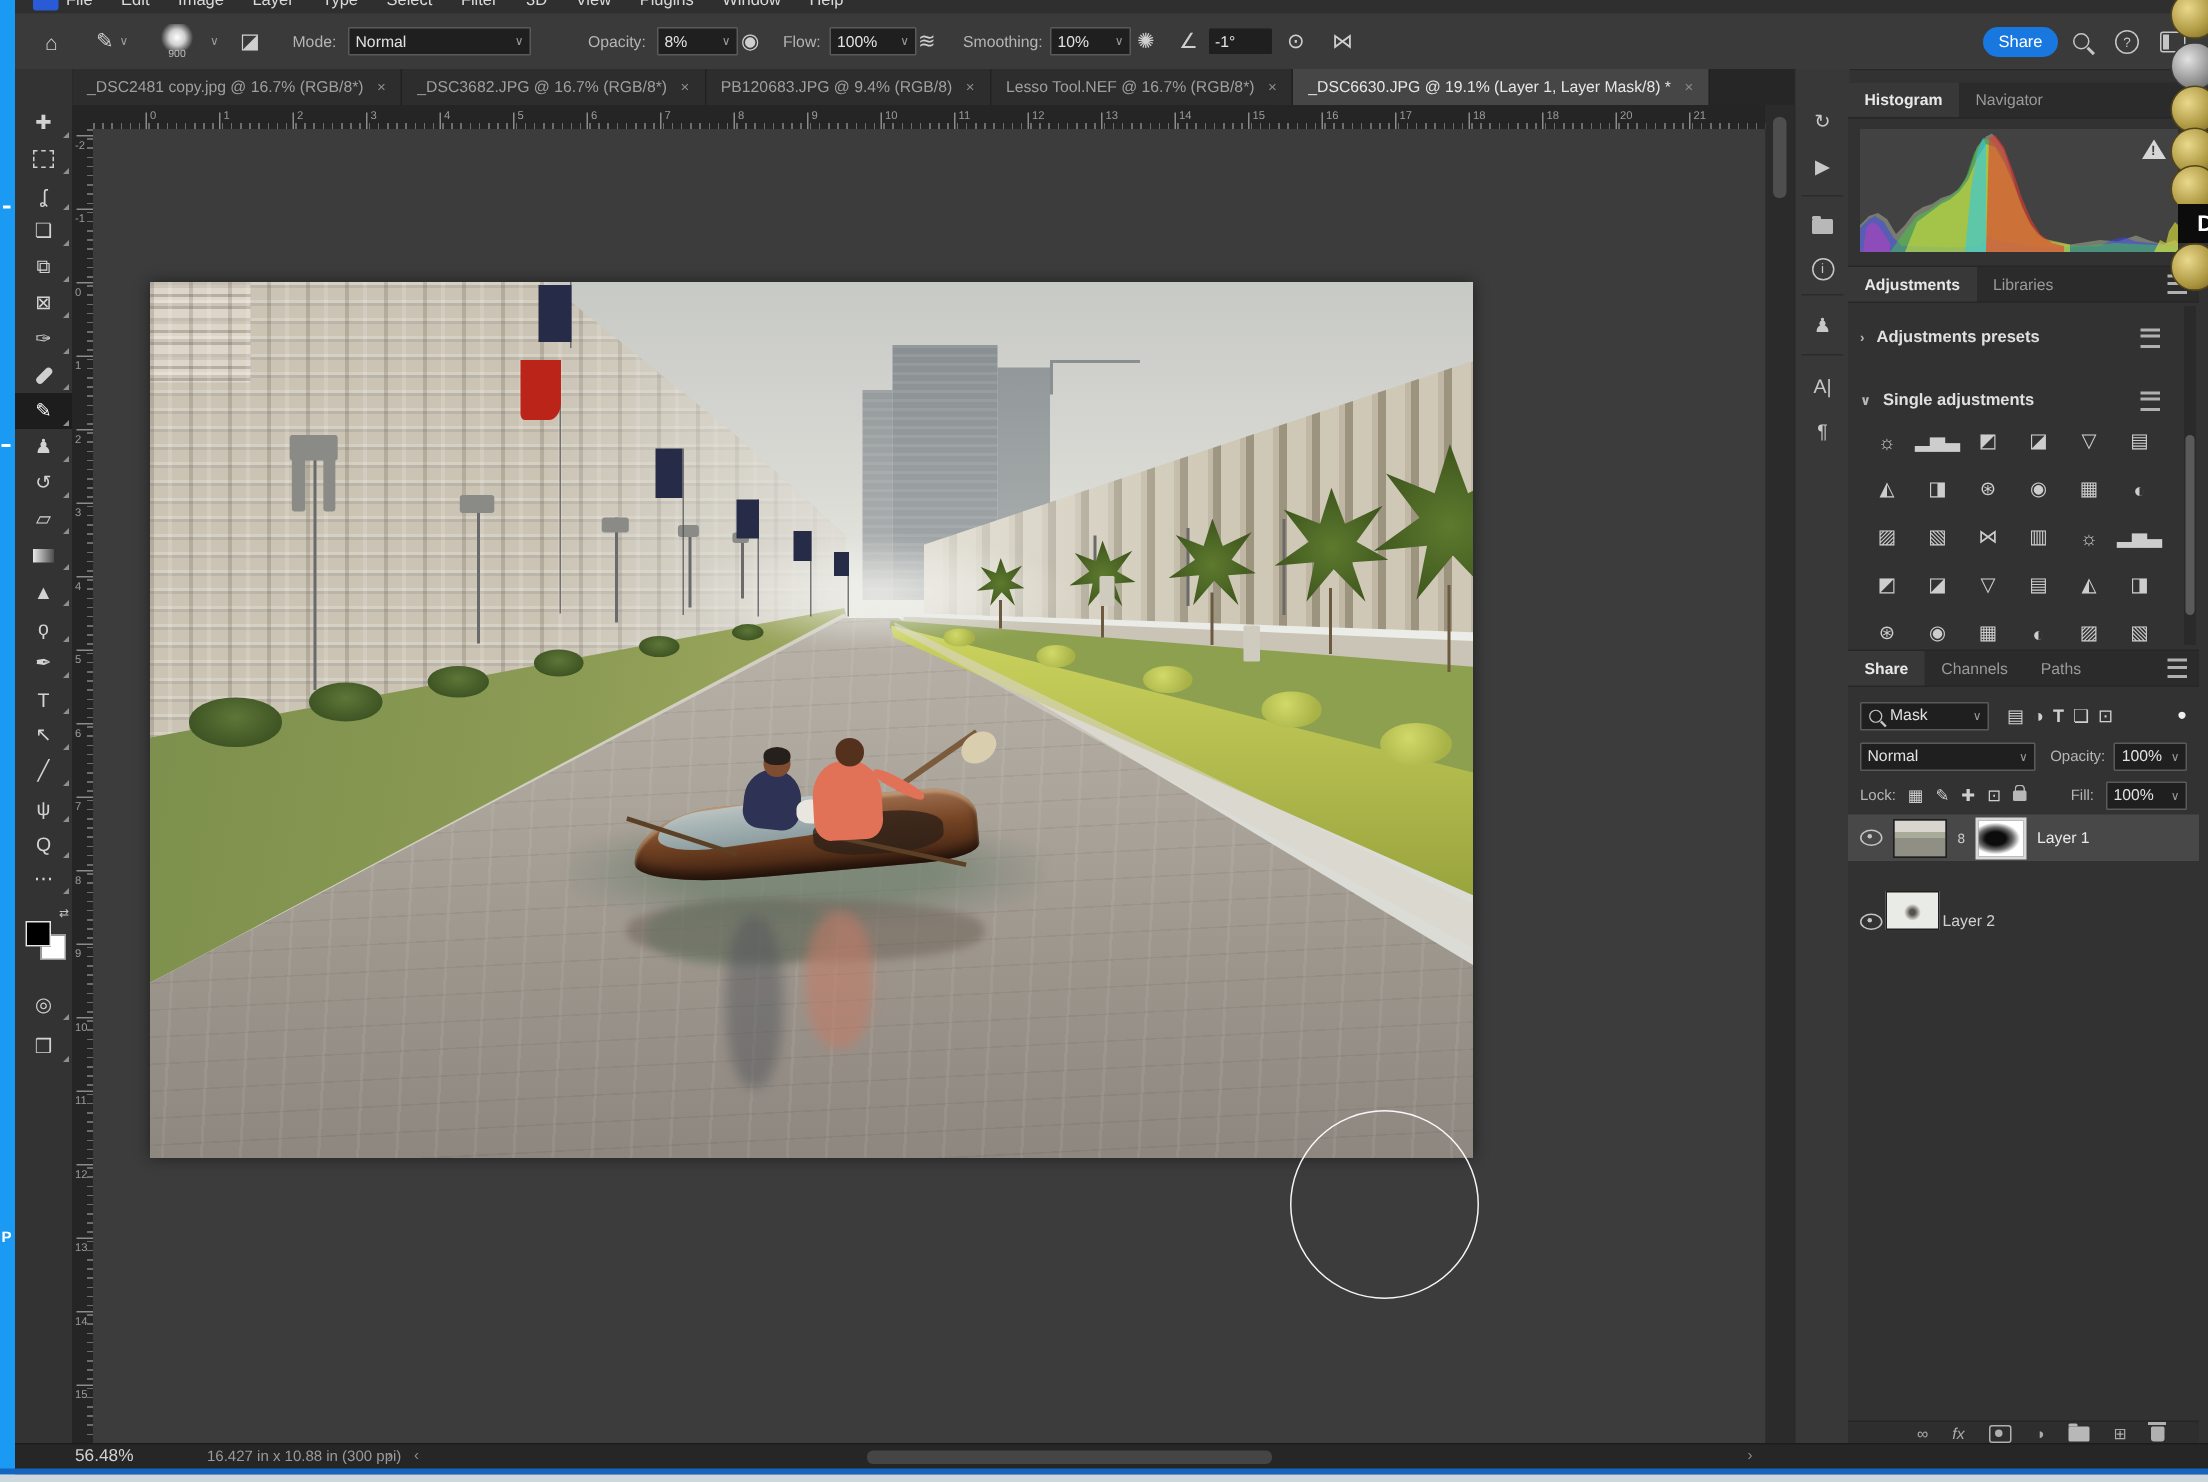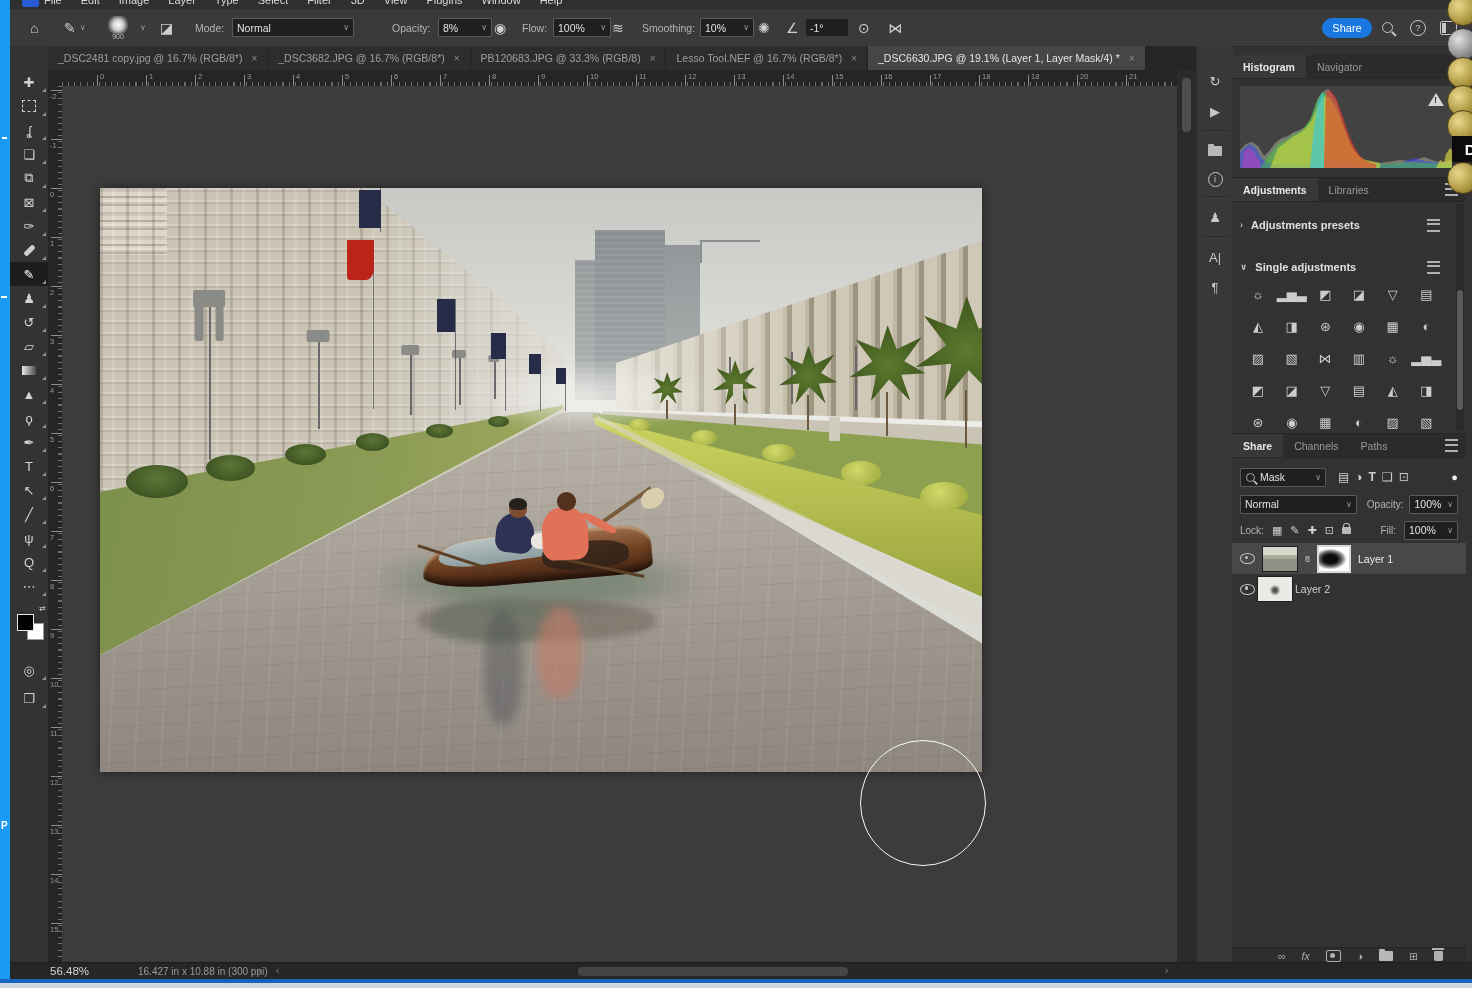--- a/index.html
+++ b/index.html
@@ -302,29 +302,29 @@
   <div id="tabbar">
     <div class="dtab">
         <span>_DSC2481 copy.jpg @ 16.7% (RGB/8*)</span>
         <span class="tab-x">×</span>
       </div>
     <div class="dtab">
         <span>_DSC3682.JPG @ 16.7% (RGB/8*)</span>
         <span class="tab-x">×</span>
       </div>
     <div class="dtab">
-        <span>PB120683.JPG @ 33.3% (RGB/8)</span>
+        <span>PB120683.JPG @ 9.4% (RGB/8)</span>
         <span class="tab-x">×</span>
       </div>
     <div class="dtab">
         <span>Lesso Tool.NEF @ 16.7% (RGB/8*)</span>
         <span class="tab-x">×</span>
       </div>
     <div class="dtab active">
-        <span>_DSC6630.JPG @ 19.1% (Layer 1, Layer Mask/4) *</span>
+        <span>_DSC6630.JPG @ 19.1% (Layer 1, Layer Mask/8) *</span>
         <span class="tab-x">×</span>
       </div>
   </div>
   <span class="abs" style="left:1216px;top:48px;font-size:11px;color:#9a9a9a;">«</span>
 
   <div id="toolbar">
     <div class="tool" style="top:24px;">
         <span>✚</span>
       </div>
     <div class="tool" style="top:48px;">
@@ -821,21 +821,21 @@
         </div>
     </div>
 
     <div class="lrow" style="top:109px;height:31px;background:#484848;gap:7px;padding:0 8px;width:218px;">
       <span class="eye"></span>
       <span class="lthumb th-street"></span>
       <span style="font-size:9px;color:#cfcfcf;">8</span>
       <span class="maskth"></span>
       <span style="color:#eaeaea;">Layer 1</span>
     </div>
-    <div class="lrow" style="top:140px;height:30px;gap:2px;padding:0 8px;width:218px;">
+    <div class="lrow" style="top:156px;height:30px;gap:2px;padding:0 8px;width:218px;align-items:flex-end;">
       <span class="eye"></span>
       <span class="lthumb th-light"></span>
       <span>Layer 2</span>
     </div>
 
     <div class="lrow" style="top:513px;height:16px;background:#2e2e2e;border-top:1px solid #262626;gap:16px;padding:0 0 0 46px;width:188px;color:#ababab;">
       <span>∞</span>
       <span style="font-style:italic;">fx</span>
       <span class="maskic"></span>
       <span>◑</span>

